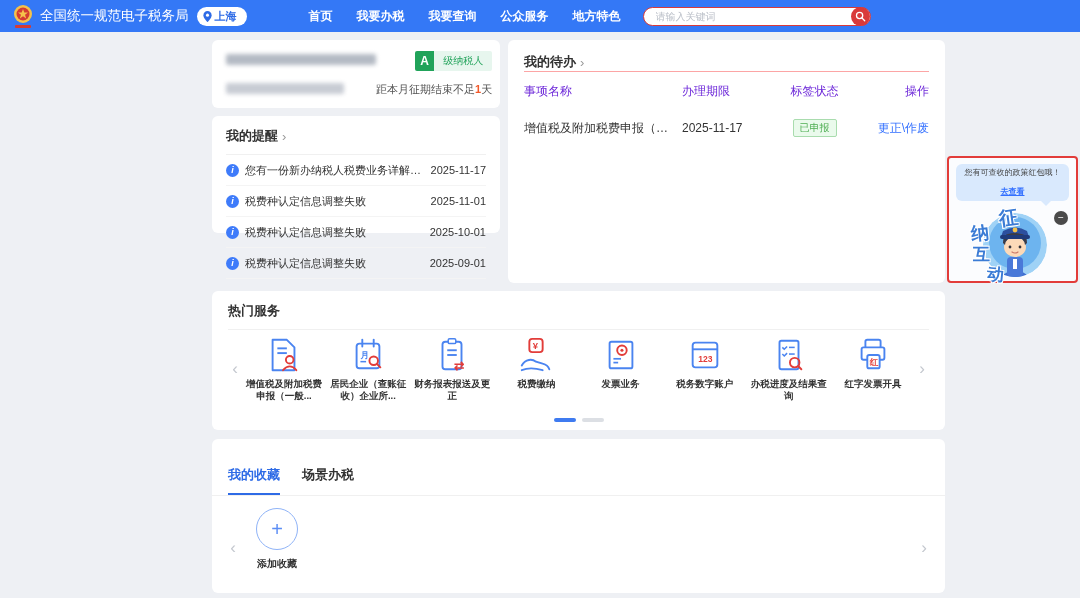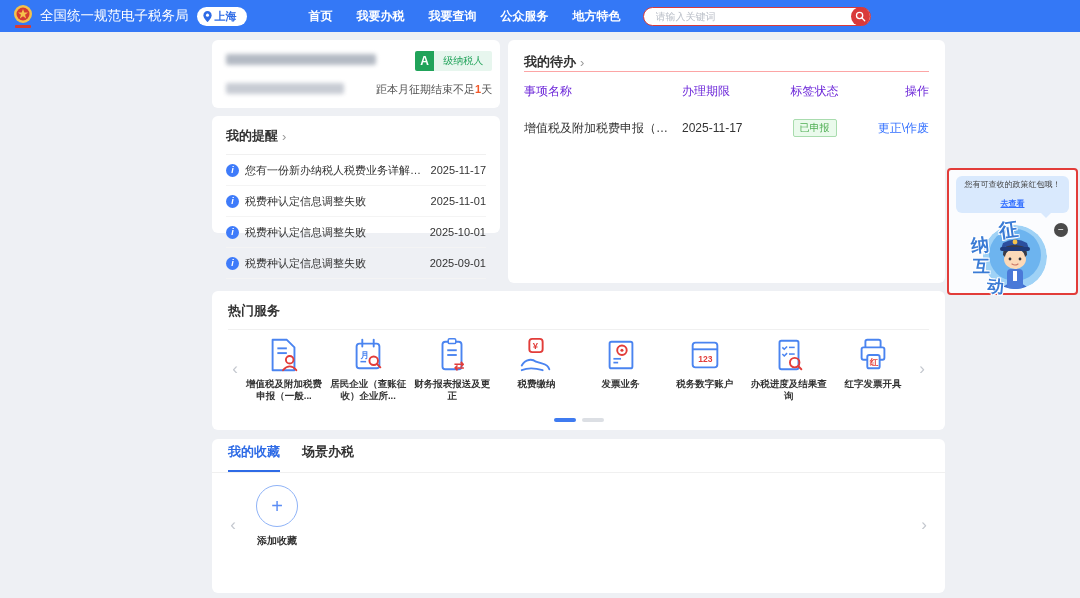--- a/index.html
+++ b/index.html
@@ -104,36 +104,36 @@
   .service svg { width:38px; height:38px; }
   .service-label {
     font-size:9.5px; font-weight:bold; color:#333; text-align:center; line-height:1.3;
     max-width:78px;
   }
   .dots { position:absolute; bottom:8px; left:0; right:0; display:flex; justify-content:center; gap:6px; }
   .dot { width:22px; height:4px; border-radius:2px; background:#dcdfe4; cursor:pointer; }
   .dot.active { background:#3f7bf0; }
   
   .fav-card { margin-top:9px; height:154px; }
-  .fav-tabs { display:flex; gap:22px; padding:4px 16px 0; border-bottom:1px solid #f0f0f0; }
+  .fav-tabs { display:flex; gap:22px; padding:27px 16px 0; border-bottom:1px solid #f0f0f0; }
   .fav-tab { font-size:13px; font-weight:bold; color:#333; padding-bottom:9px; cursor:pointer; }
   .fav-tab.active { color:#2e6be6; border-bottom:2px solid #2e6be6; }
   .fav-body { position:relative; height:100px; display:flex; align-items:center; }
   .fav-body .car-arrow { position:absolute; top:42px; }
   .fav-body .car-arrow.left { left:14px; }
   .fav-body .car-arrow.right { right:14px; }
   .add-fav { position:absolute; left:44px; top:12px; display:flex; flex-direction:column; align-items:center; gap:7px; cursor:pointer; }
   .add-circle {
     width:42px; height:42px; border-radius:50%; border:1px solid #8fb3f7; color:#5b8df5;
     font-size:20px; display:flex; align-items:center; justify-content:center; background:#fff;
   }
   .add-label { font-size:10px; font-weight:bold; color:#333; }
   
   .assistant {
-    position:absolute; left:947px; top:168px; width:131px; height:127px;
+    position:absolute; left:947px; top:156px; width:131px; height:127px;
     border:2px solid #e23c39; border-radius:4px; background:#fbfcfe;
   }
   .bubble {
     margin:6px auto 0; width:113px; background:#d9e9fd; border-radius:6px;
     padding:4px 4px 3px; font-size:8px; color:#444; text-align:center; position:relative; line-height:1.35;
   }
   .bubble:after {
     content:""; position:absolute; bottom:-5px; right:18px;
     border-left:5px solid transparent; border-right:5px solid transparent; border-top:5px solid #d9e9fd;
   }

